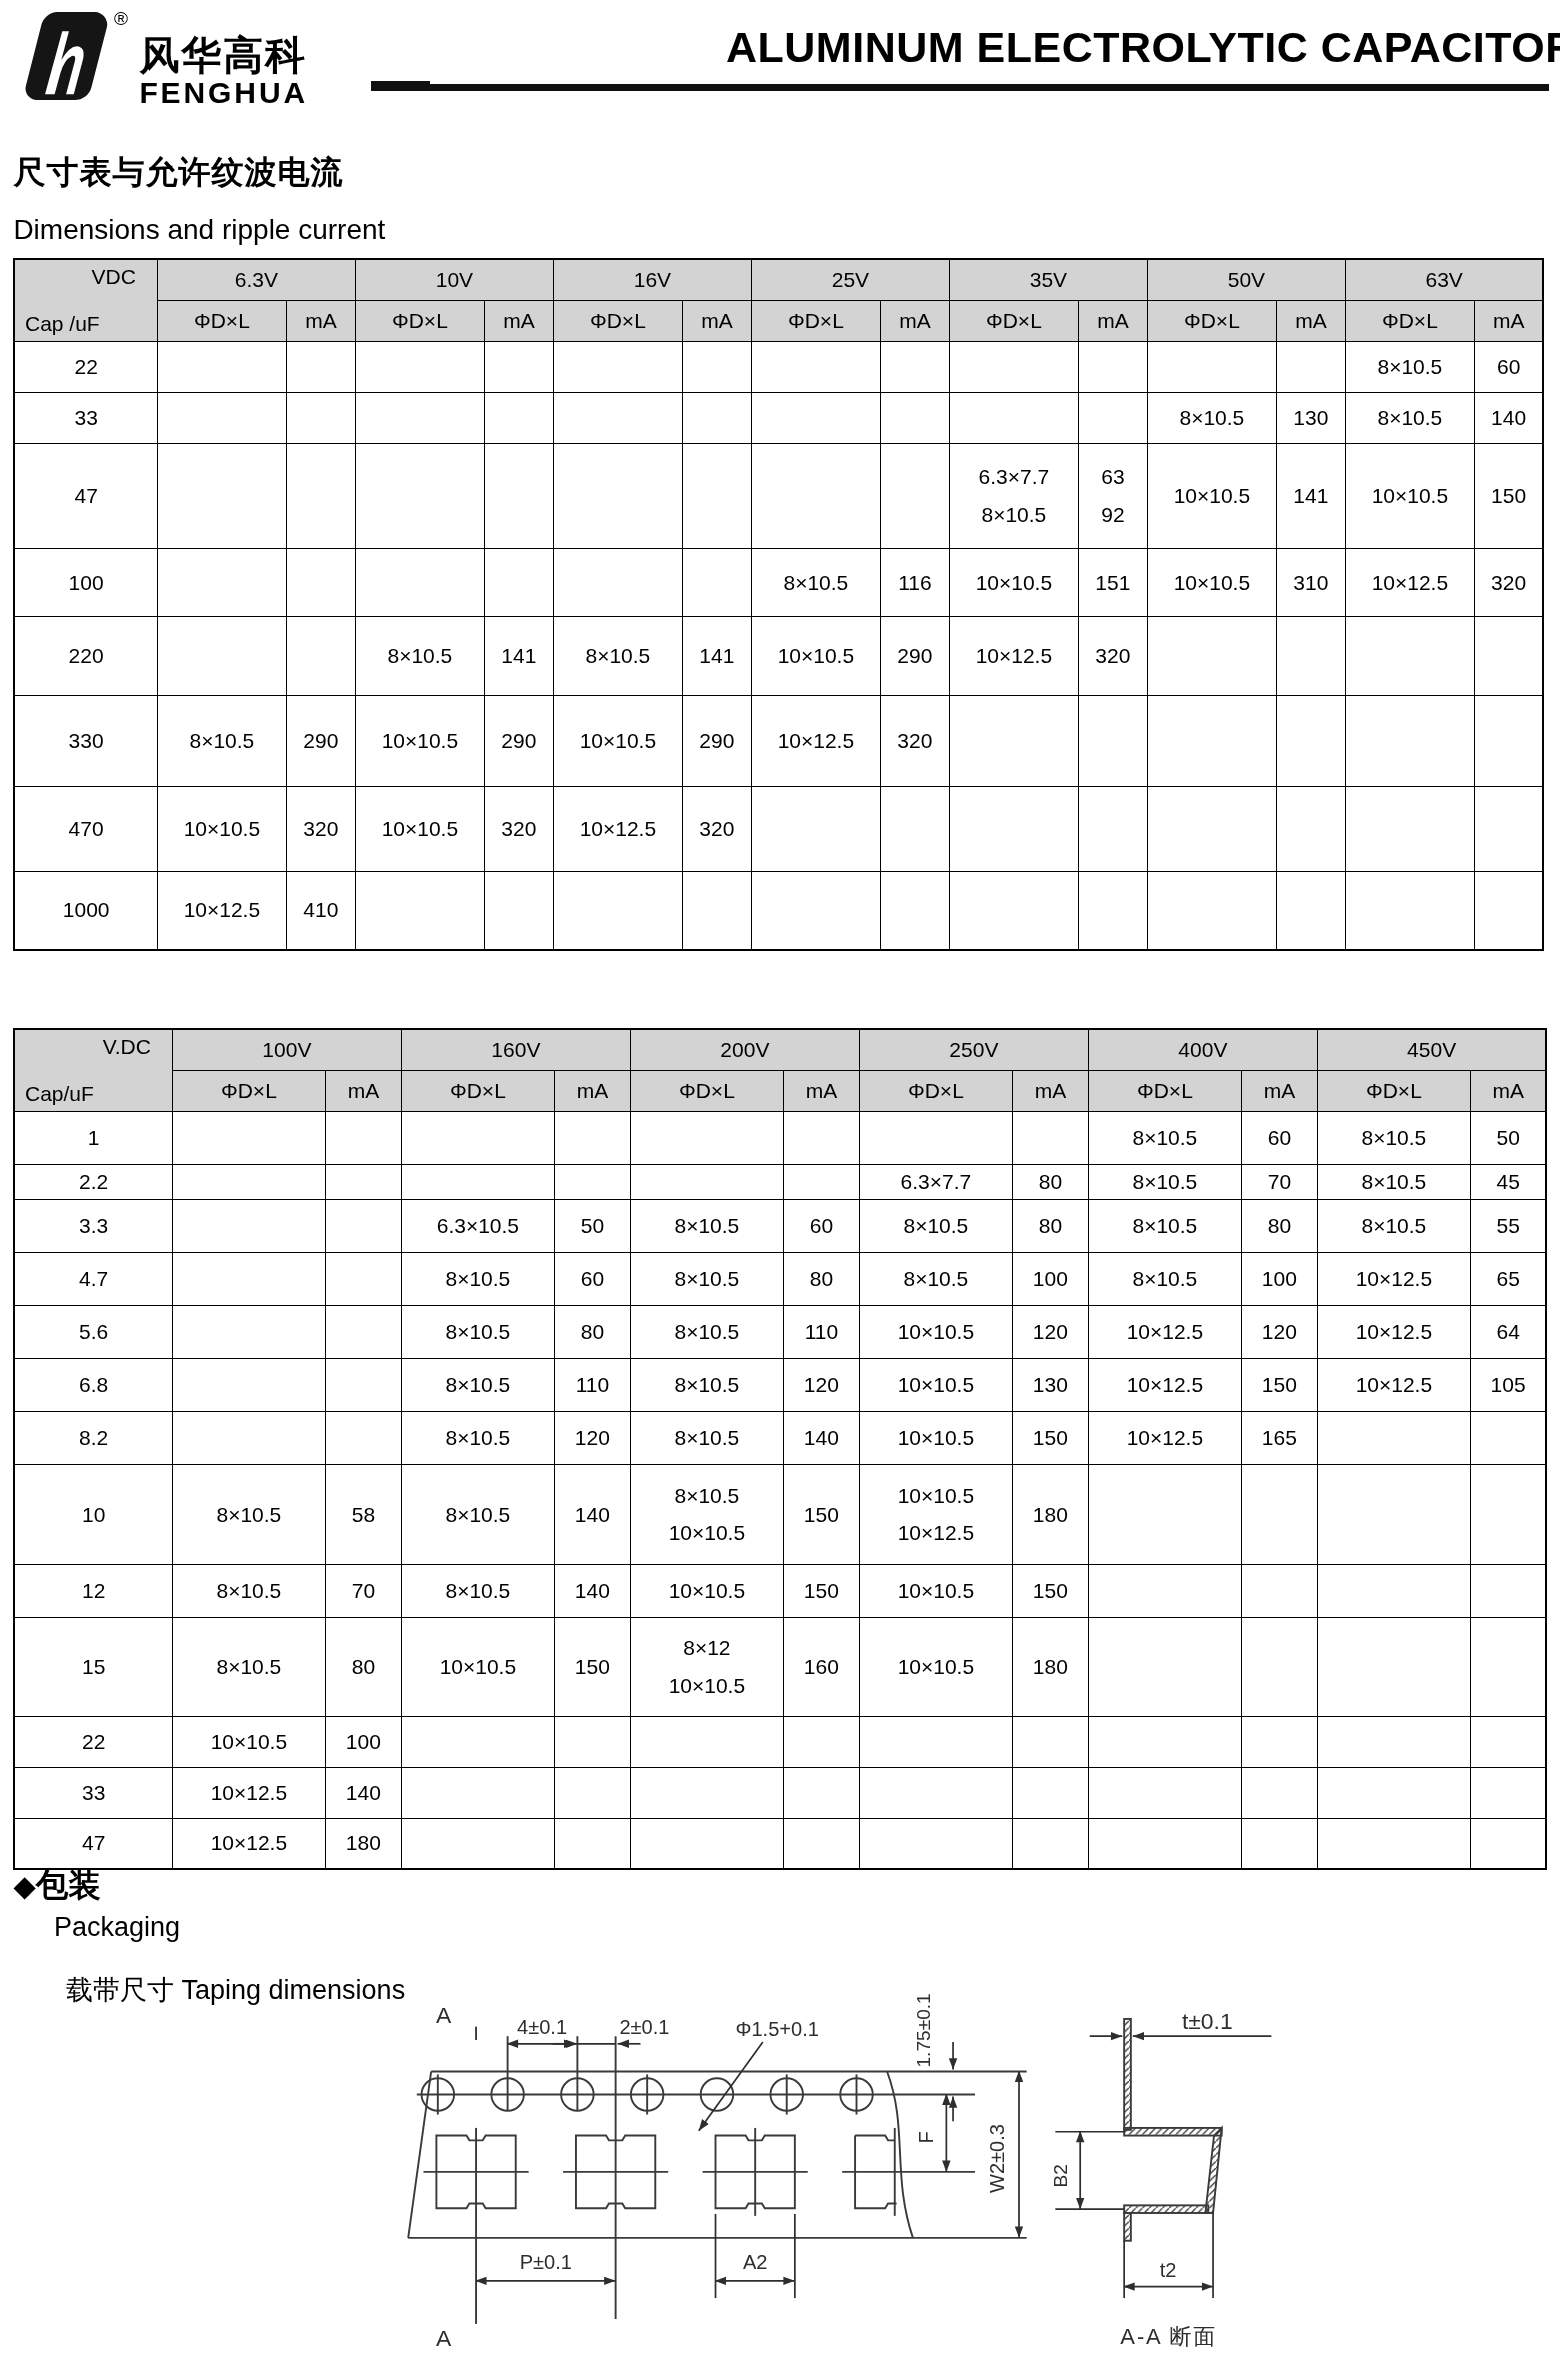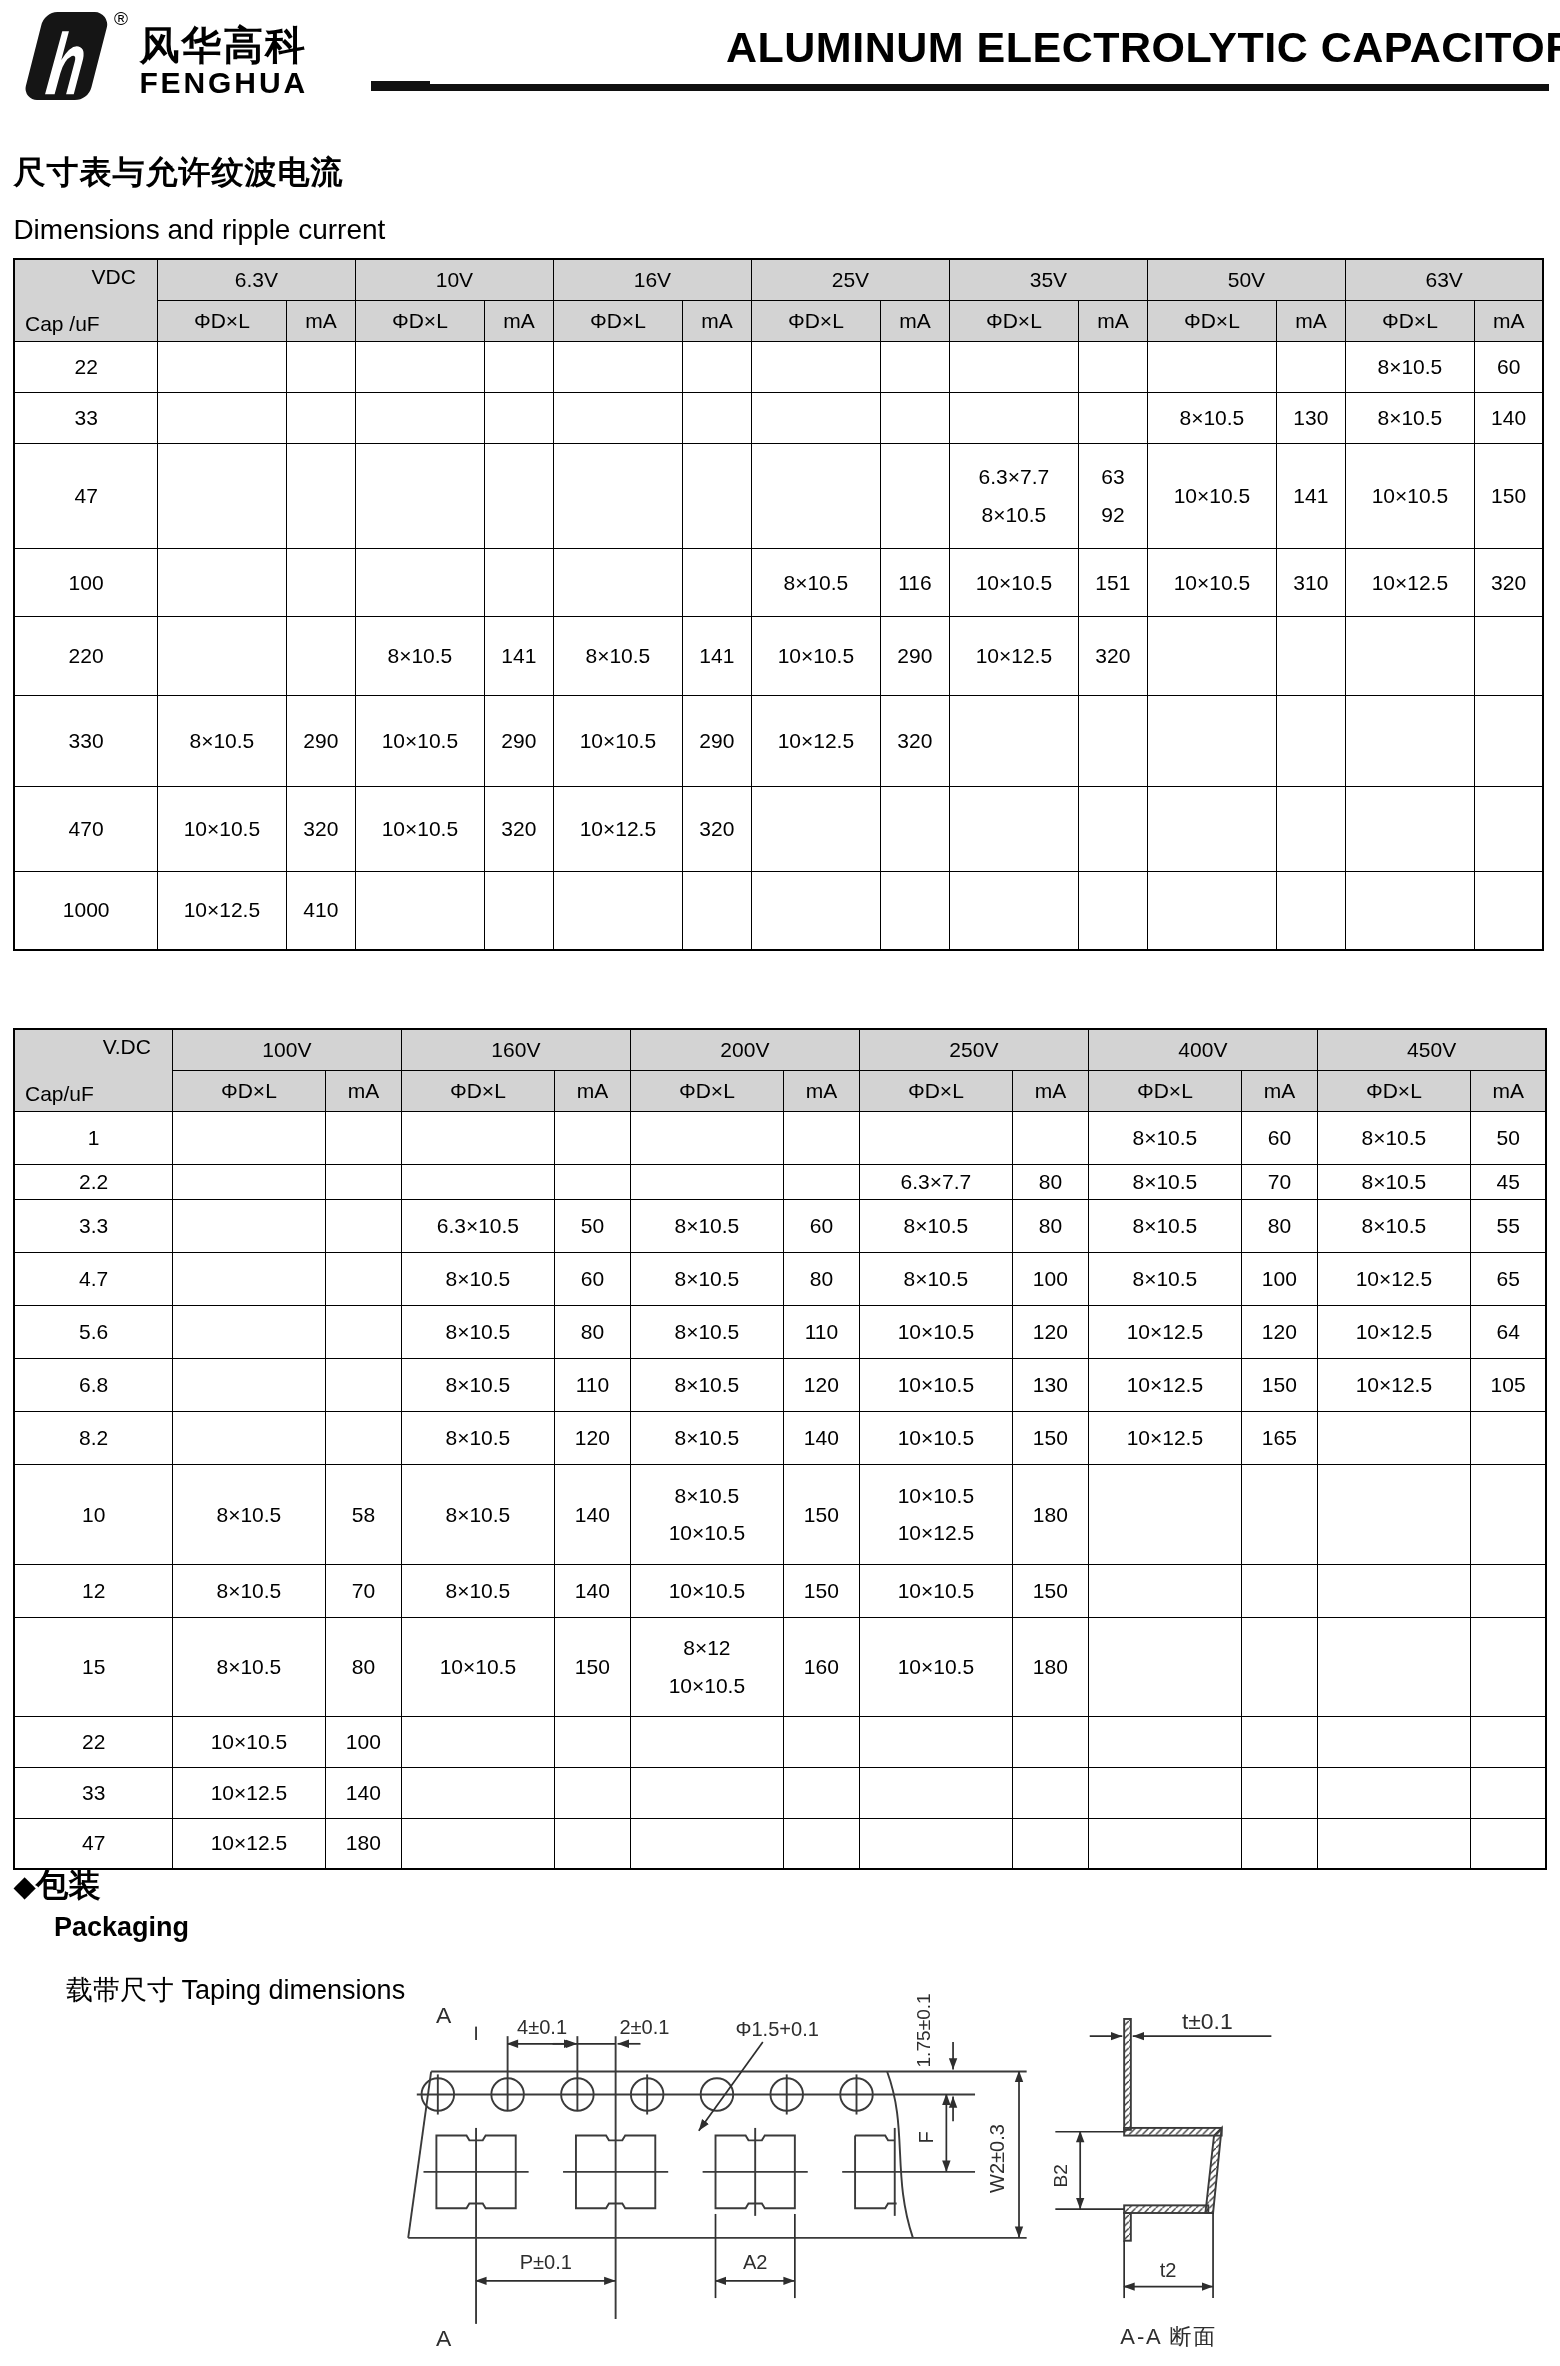--- a/index.html
+++ b/index.html
@@ -4,21 +4,21 @@
 <style>
   html,body{margin:0;padding:0;background:#888;}
   .page{
     position:relative;width:1561px;height:2367px;background:#ffffff;
     font-family:"Liberation Sans","DejaVu Sans",sans-serif;color:#000;overflow:hidden;
   }
   
   .brand{position:absolute;left:24px;top:9.6px;display:flex;align-items:flex-start;}
   .logo-mark{display:block;}
   .reg-mark{font-size:19px;margin:-1.9px 0 0 1.9px;}
-  .brand-text{margin-left:11.5px;margin-top:15px;line-height:1;}
+  .brand-text{margin-left:11.5px;margin-top:25px;line-height:1;}
   .brand-cn{font-size:40px;font-weight:bold;letter-spacing:1.9px;}
   .brand-en{font-size:30px;font-weight:bold;letter-spacing:2.9px;margin-top:3.8px;}
   .doc-title{
     position:absolute;left:726px;top:23px;width:822px;margin:0;
     font-size:43px;font-weight:bold;letter-spacing:0.5px;white-space:nowrap;
   }
   .header-rule{position:absolute;left:371px;top:84px;width:1178px;height:6.7px;background:#101010;}
   .header-rule::before{content:"";position:absolute;left:0;top:-2.9px;width:59px;height:9.6px;background:#101010;}
   
   .sec-cn{position:absolute;left:13.4px;top:151px;margin:0;font-size:32px;font-weight:600;letter-spacing:1px;}
@@ -32,21 +32,21 @@
     font-size:21px;font-weight:normal;padding:0;overflow:hidden;}
   table.dim thead th{background:#d3d3d3;height:40px;}
   th.corner{position:relative;background:
     linear-gradient(to bottom right,#d3d3d3 49.4%,#000 49.4%,#000 50.8%,#d3d3d3 50.8%);}
   th.corner .corner-top{position:absolute;top:4.8px;right:21px;}
   th.corner .corner-bottom{position:absolute;bottom:4.8px;left:9.6px;}
   td .cell-line{display:block;padding:6.7px 0;}
   
   .pack-title{position:absolute;left:13.4px;top:1864px;margin:0;font-size:32.5px;font-weight:600;}
   .pack-bullet{font-size:29px;}
-  .pack-en{position:absolute;left:54px;top:1912px;margin:0;font-size:27px;font-weight:700;}
+  .pack-en{position:absolute;left:54px;top:1912px;margin:0;font-size:27px;font-weight:400;}
   .pack-sub{position:absolute;left:54px;top:1960px;margin:12px;font-size:27px;font-weight:500;}
   
   .drawing{position:absolute;left:239px;top:1994px;}
   .drawing text{font-family:"Liberation Sans","DejaVu Sans",sans-serif;fill:#2e2e2e;}
 </style>
 </head>
 <body>
 
 <div class="page">
 

